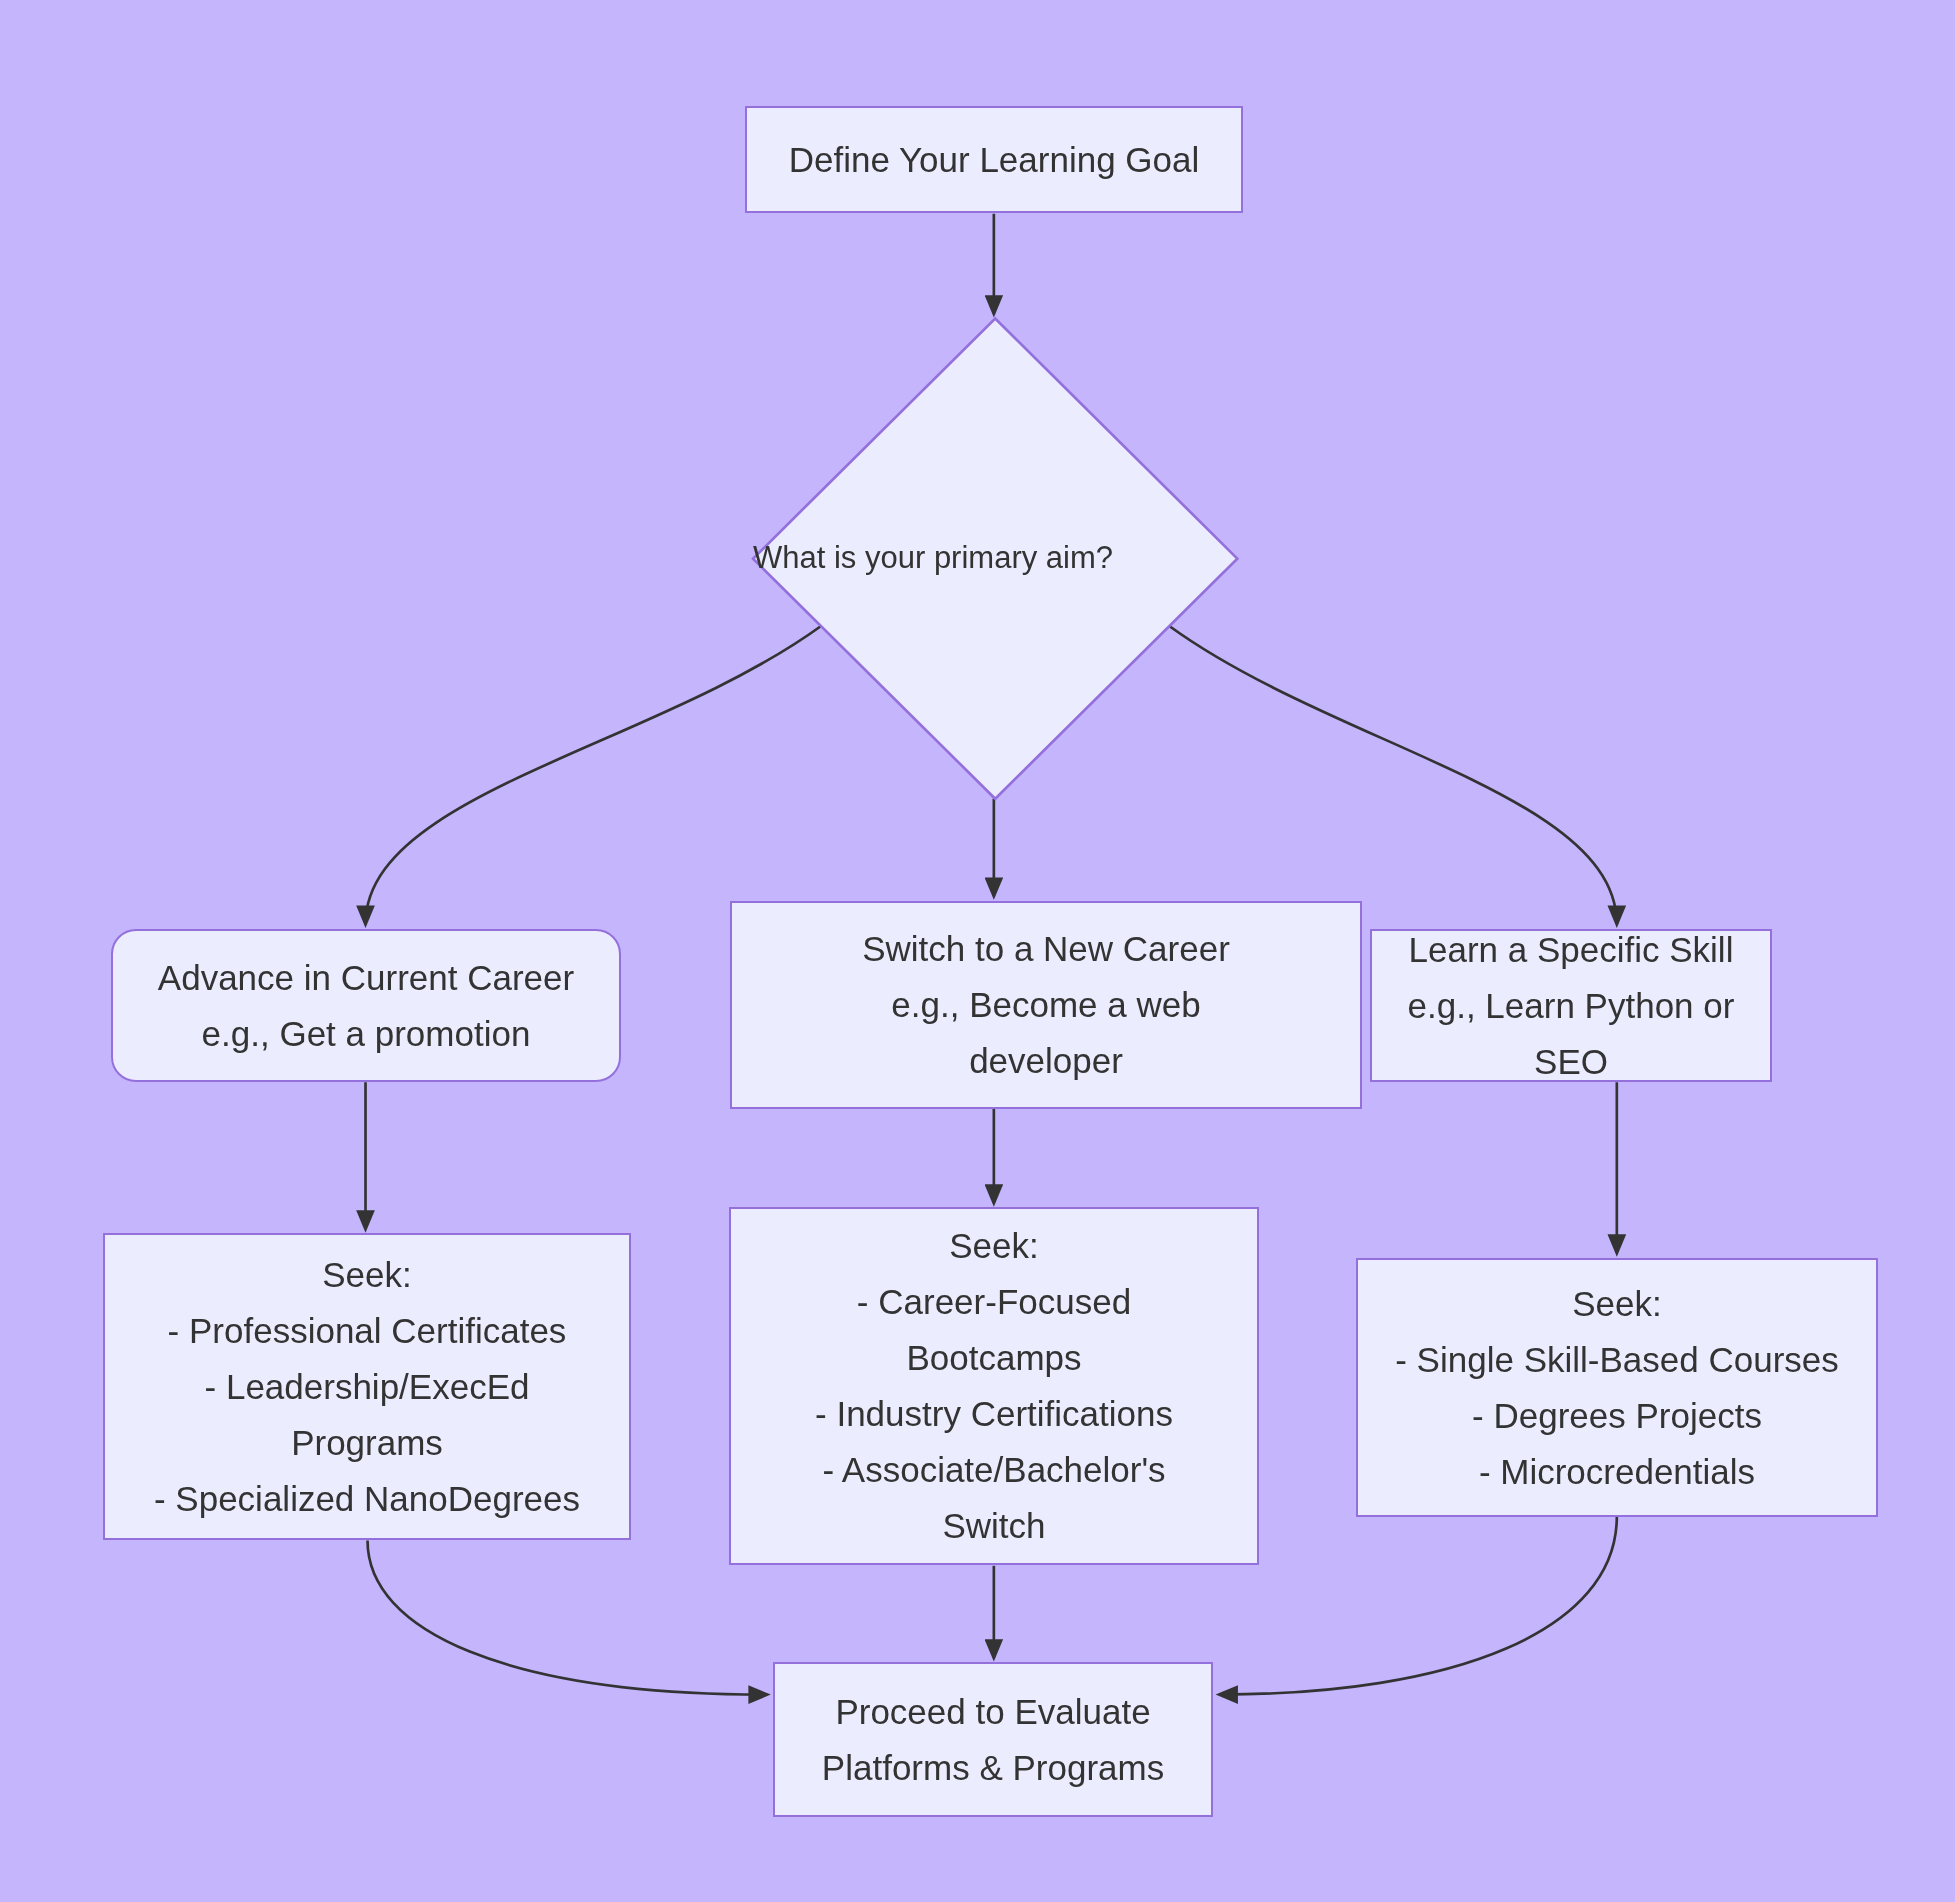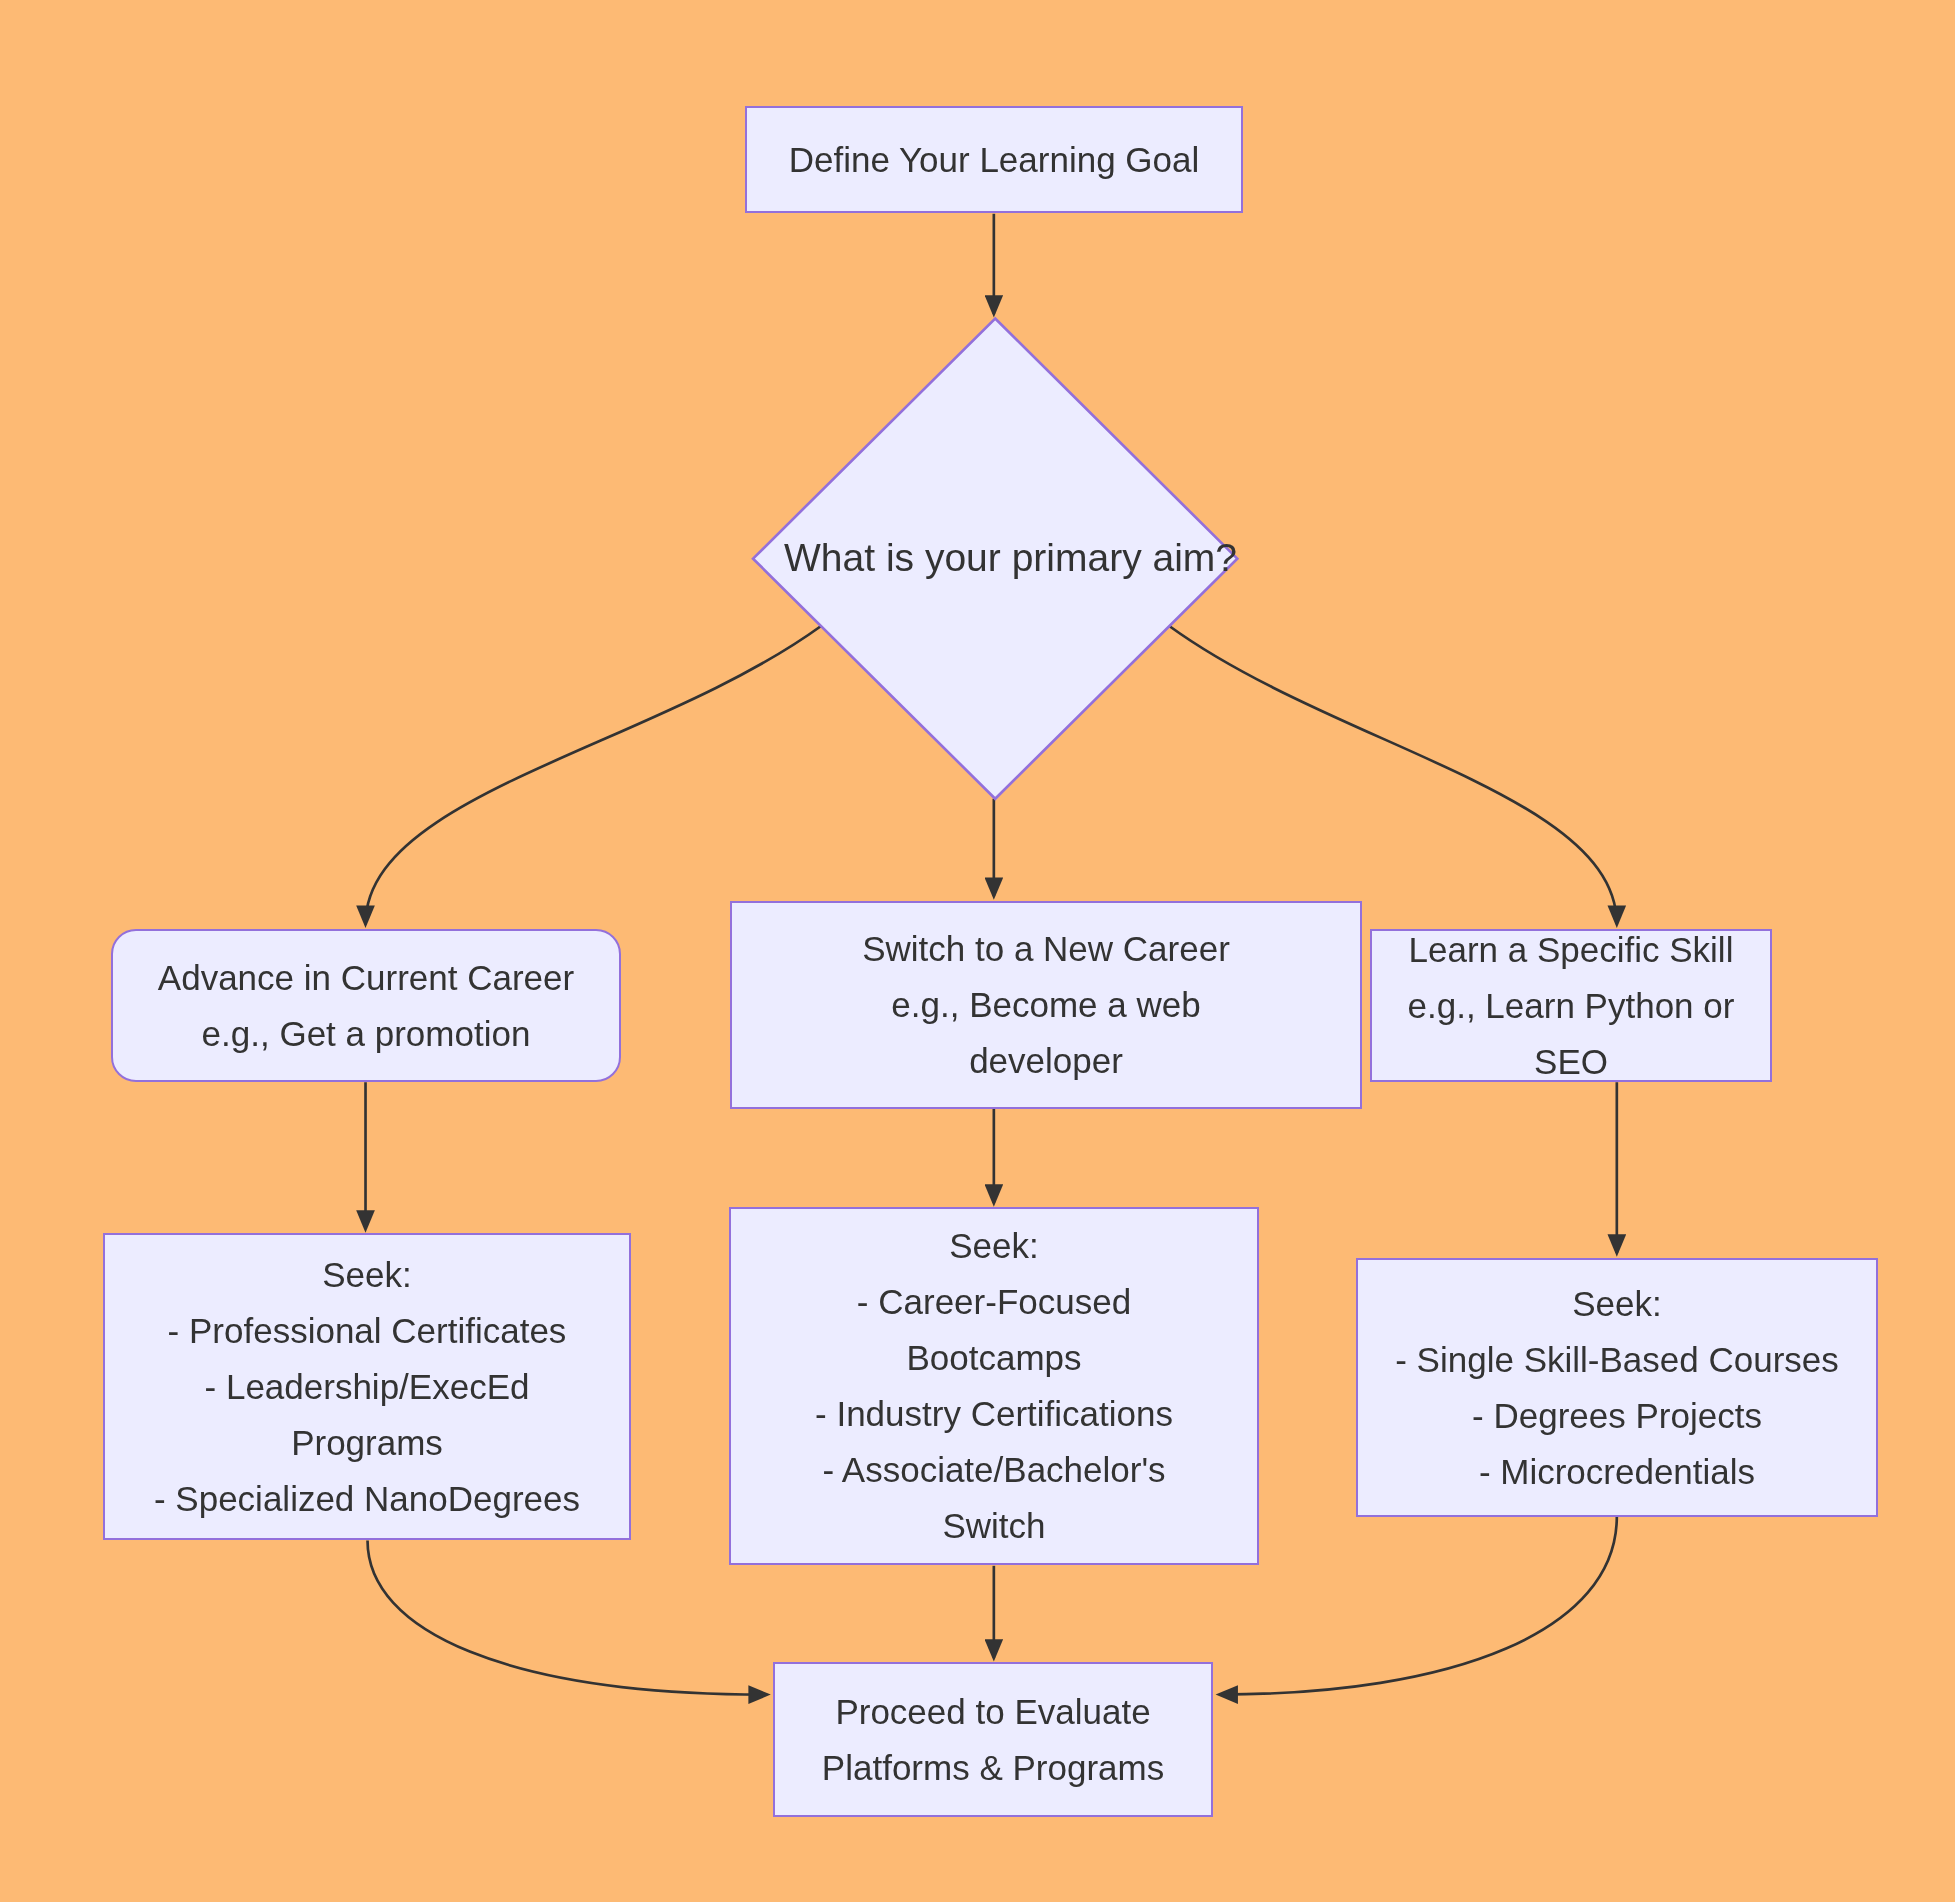--- a/index.html
+++ b/index.html
@@ -1,20 +1,20 @@
 <!DOCTYPE html>
 <html style="font-size:10.7px"><head>
 <meta charset="utf-8">
 <style>
   html, body { margin: 0; padding: 0; background: #ffffff; }
   .canvas {
     position: relative;
     width: 1955px;
     height: 1903px;
-    background: #fdba74;
+    background: #c4b5fd;
     font-family: "Liberation Sans", sans-serif;
     color: #333333;
   }
   svg.layer {
     position: absolute;
     left: 0; top: 0;
     width: 1955px; height: 1903px;
   }
   .node {
     position: absolute;
@@ -27,24 +27,24 @@
     align-items: center;
     text-align: center;
     font-size: 35px;
     line-height: 56px;
     color: #333333;
   }
   .diamond-label {
     position: absolute;
     box-sizing: border-box;
     display: flex;
-    justify-content: flex-end;
+    justify-content: flex-start;
     align-items: center;
     text-align: center;
-    font-size: 39px;
+    font-size: 31px;
     line-height: 56px;
     color: #333333;
   }
   .edge { stroke: #333333; stroke-width: 4; fill: none; }
   .shape { fill: #ECECFF; stroke: #9370DB; stroke-width: 4; }
 </style>
 </head>
 <body>
 
 <div class="canvas">

